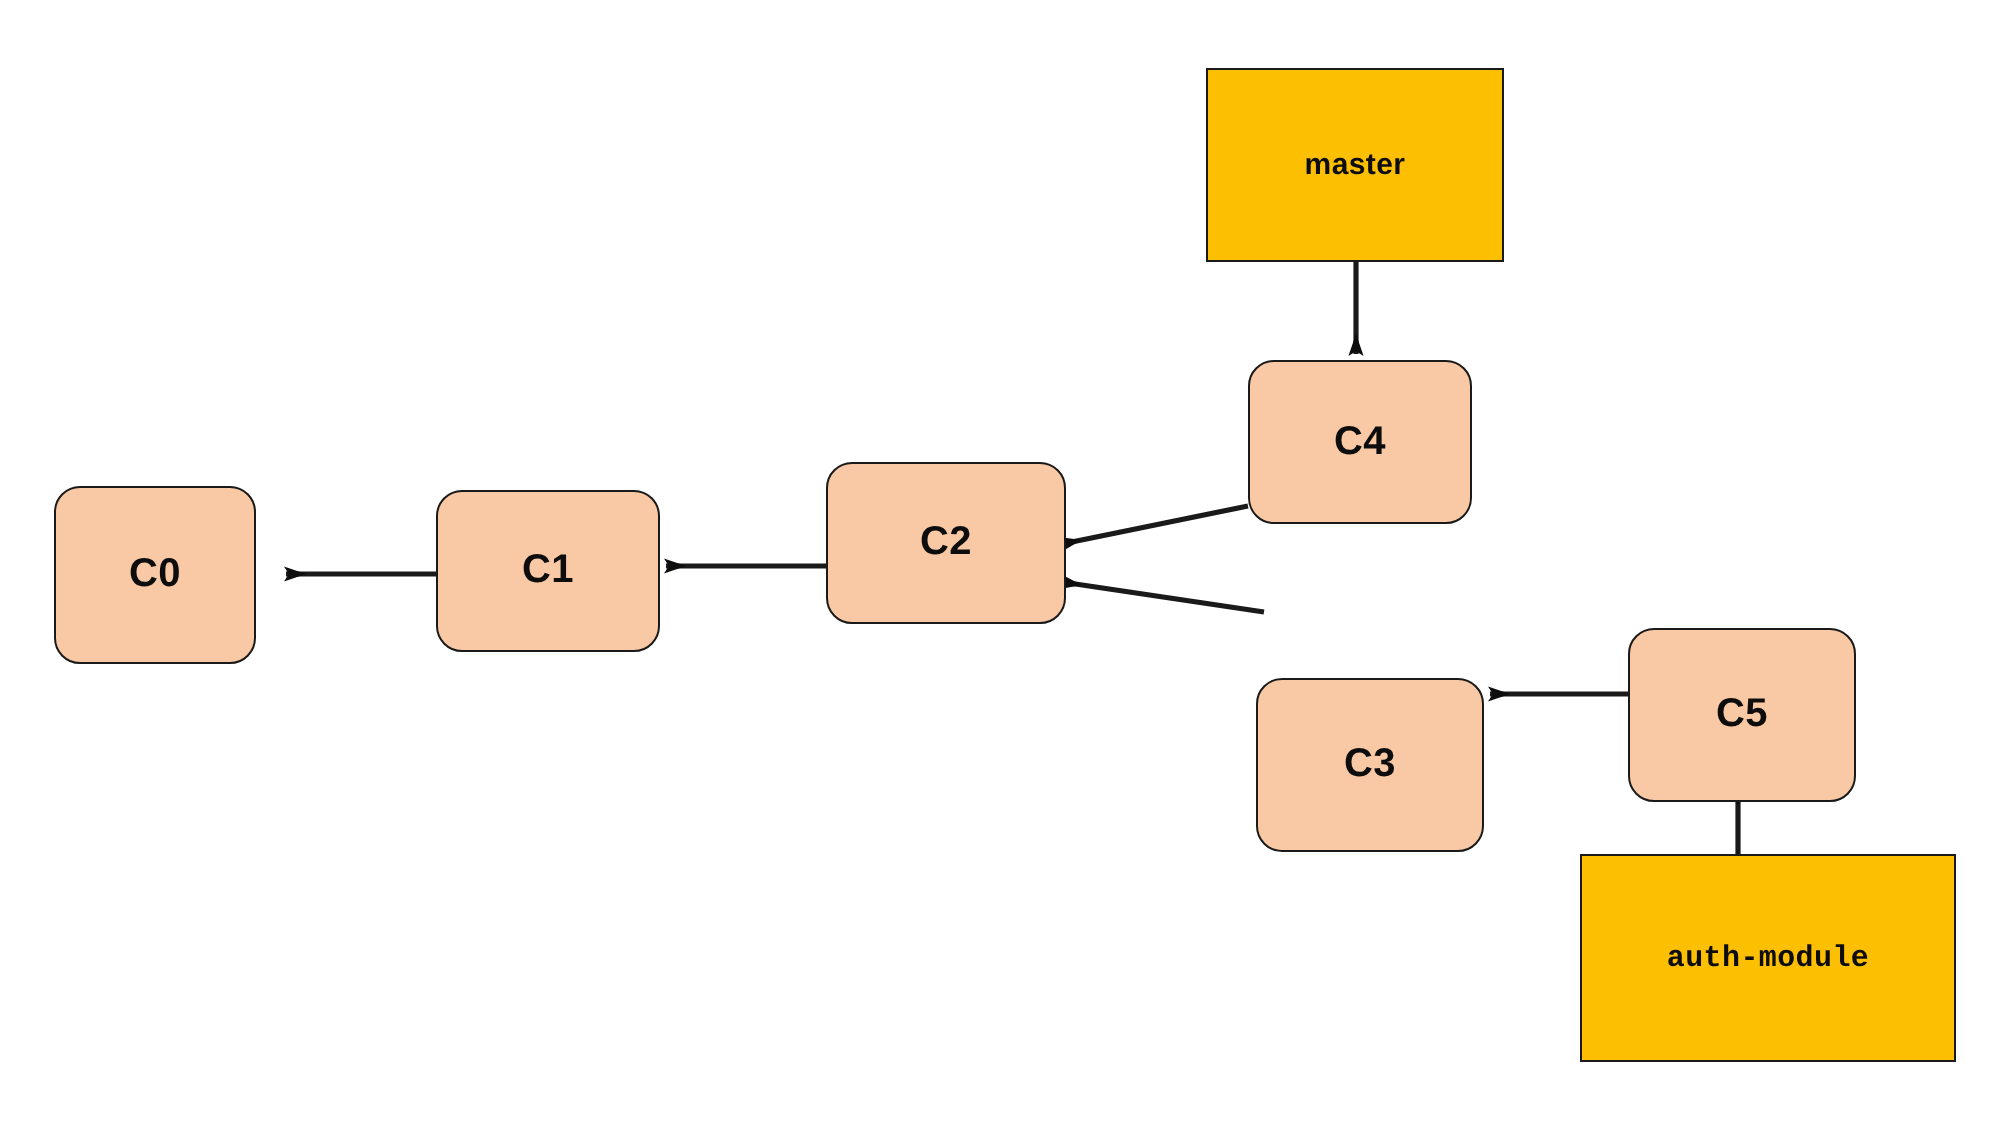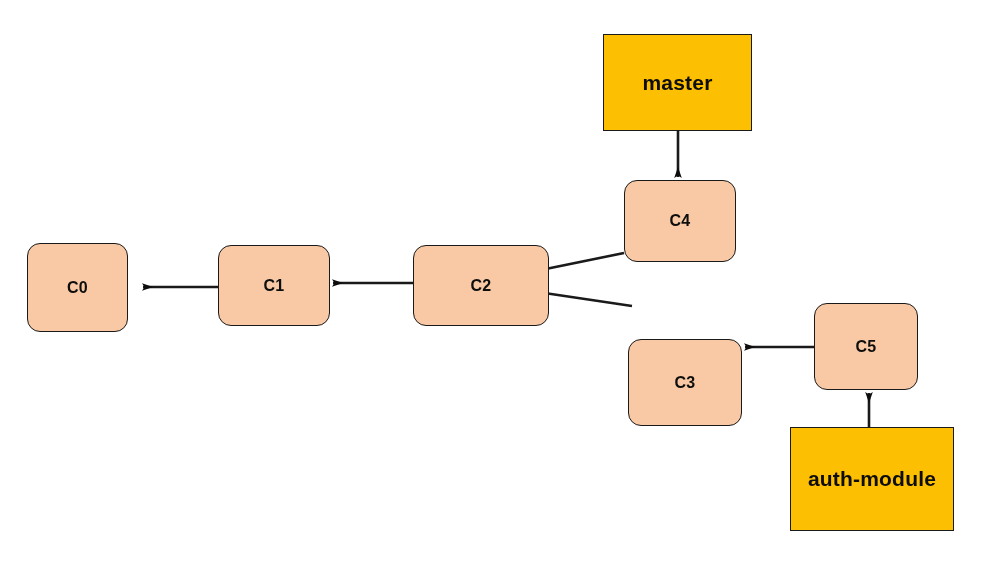--- a/index.html
+++ b/index.html
@@ -40,24 +40,24 @@
     background: #FDBF01;
     border-radius: 0;
   }
   .node-label {
     font-weight: bold;
     color: #0d0d0d;
     letter-spacing: 0.2px;
     white-space: nowrap;
   }
   .commit .node-label {
-    font-size: 16px;
+    font-size: 20px;
   }
   .branch .node-label {
-    font-size: 21px;
+    font-size: 15px;
   }
 </style>
 </head>
 <body>
 
 <div id="canvas">
 
   <svg id="edge-layer" viewBox="0 0 998 572" xmlns="http://www.w3.org/2000/svg">
     <defs>
       <marker id="arrowhead" markerWidth="11" markerHeight="8" refX="10" refY="4" orient="auto" markerUnits="userSpaceOnUse">
@@ -75,33 +75,33 @@
       </g>
   </svg>
 
   <div id="nodes-layer">
       <div class="node commit" style="left: 27px; top: 243px; width: 101px; height: 89px;">
         <span class="node-label">C0</span>
       </div>
       <div class="node commit" style="left: 218px; top: 245px; width: 112px; height: 81px;">
         <span class="node-label">C1</span>
       </div>
-      <div class="node commit" style="left: 413px; top: 245px; width: 136px; height: 81px;">
+      <div class="node commit" style="left: 413px; top: 231px; width: 120px; height: 81px;">
         <span class="node-label">C2</span>
       </div>
       <div class="node commit" style="left: 628px; top: 303px; width: 114px; height: 87px; margin-top: 36px;">
         <span class="node-label">C3</span>
       </div>
       <div class="node commit" style="left: 624px; top: 180px; width: 112px; height: 82px;">
         <span class="node-label">C4</span>
       </div>
-      <div class="node commit" style="left: 814px; top: 303px; width: 104px; height: 87px;">
+      <div class="node commit" style="left: 814px; top: 314px; width: 114px; height: 87px;">
         <span class="node-label">C5</span>
       </div>
       <div class="node branch" style="left: 603px; top: 34px; width: 149px; height: 97px;">
         <span class="node-label">master</span>
       </div>
-      <div class="node branch" style="left: 790px; top: 427px; width: 164px; height: 104px;">
+      <div class="node branch" style="left: 790px; top: 427px; width: 188px; height: 104px; font-family: Liberation Mono, monospace;">
         <span class="node-label">auth-module</span>
       </div>
     </div>
 
 </div>
 
 </body></html>

